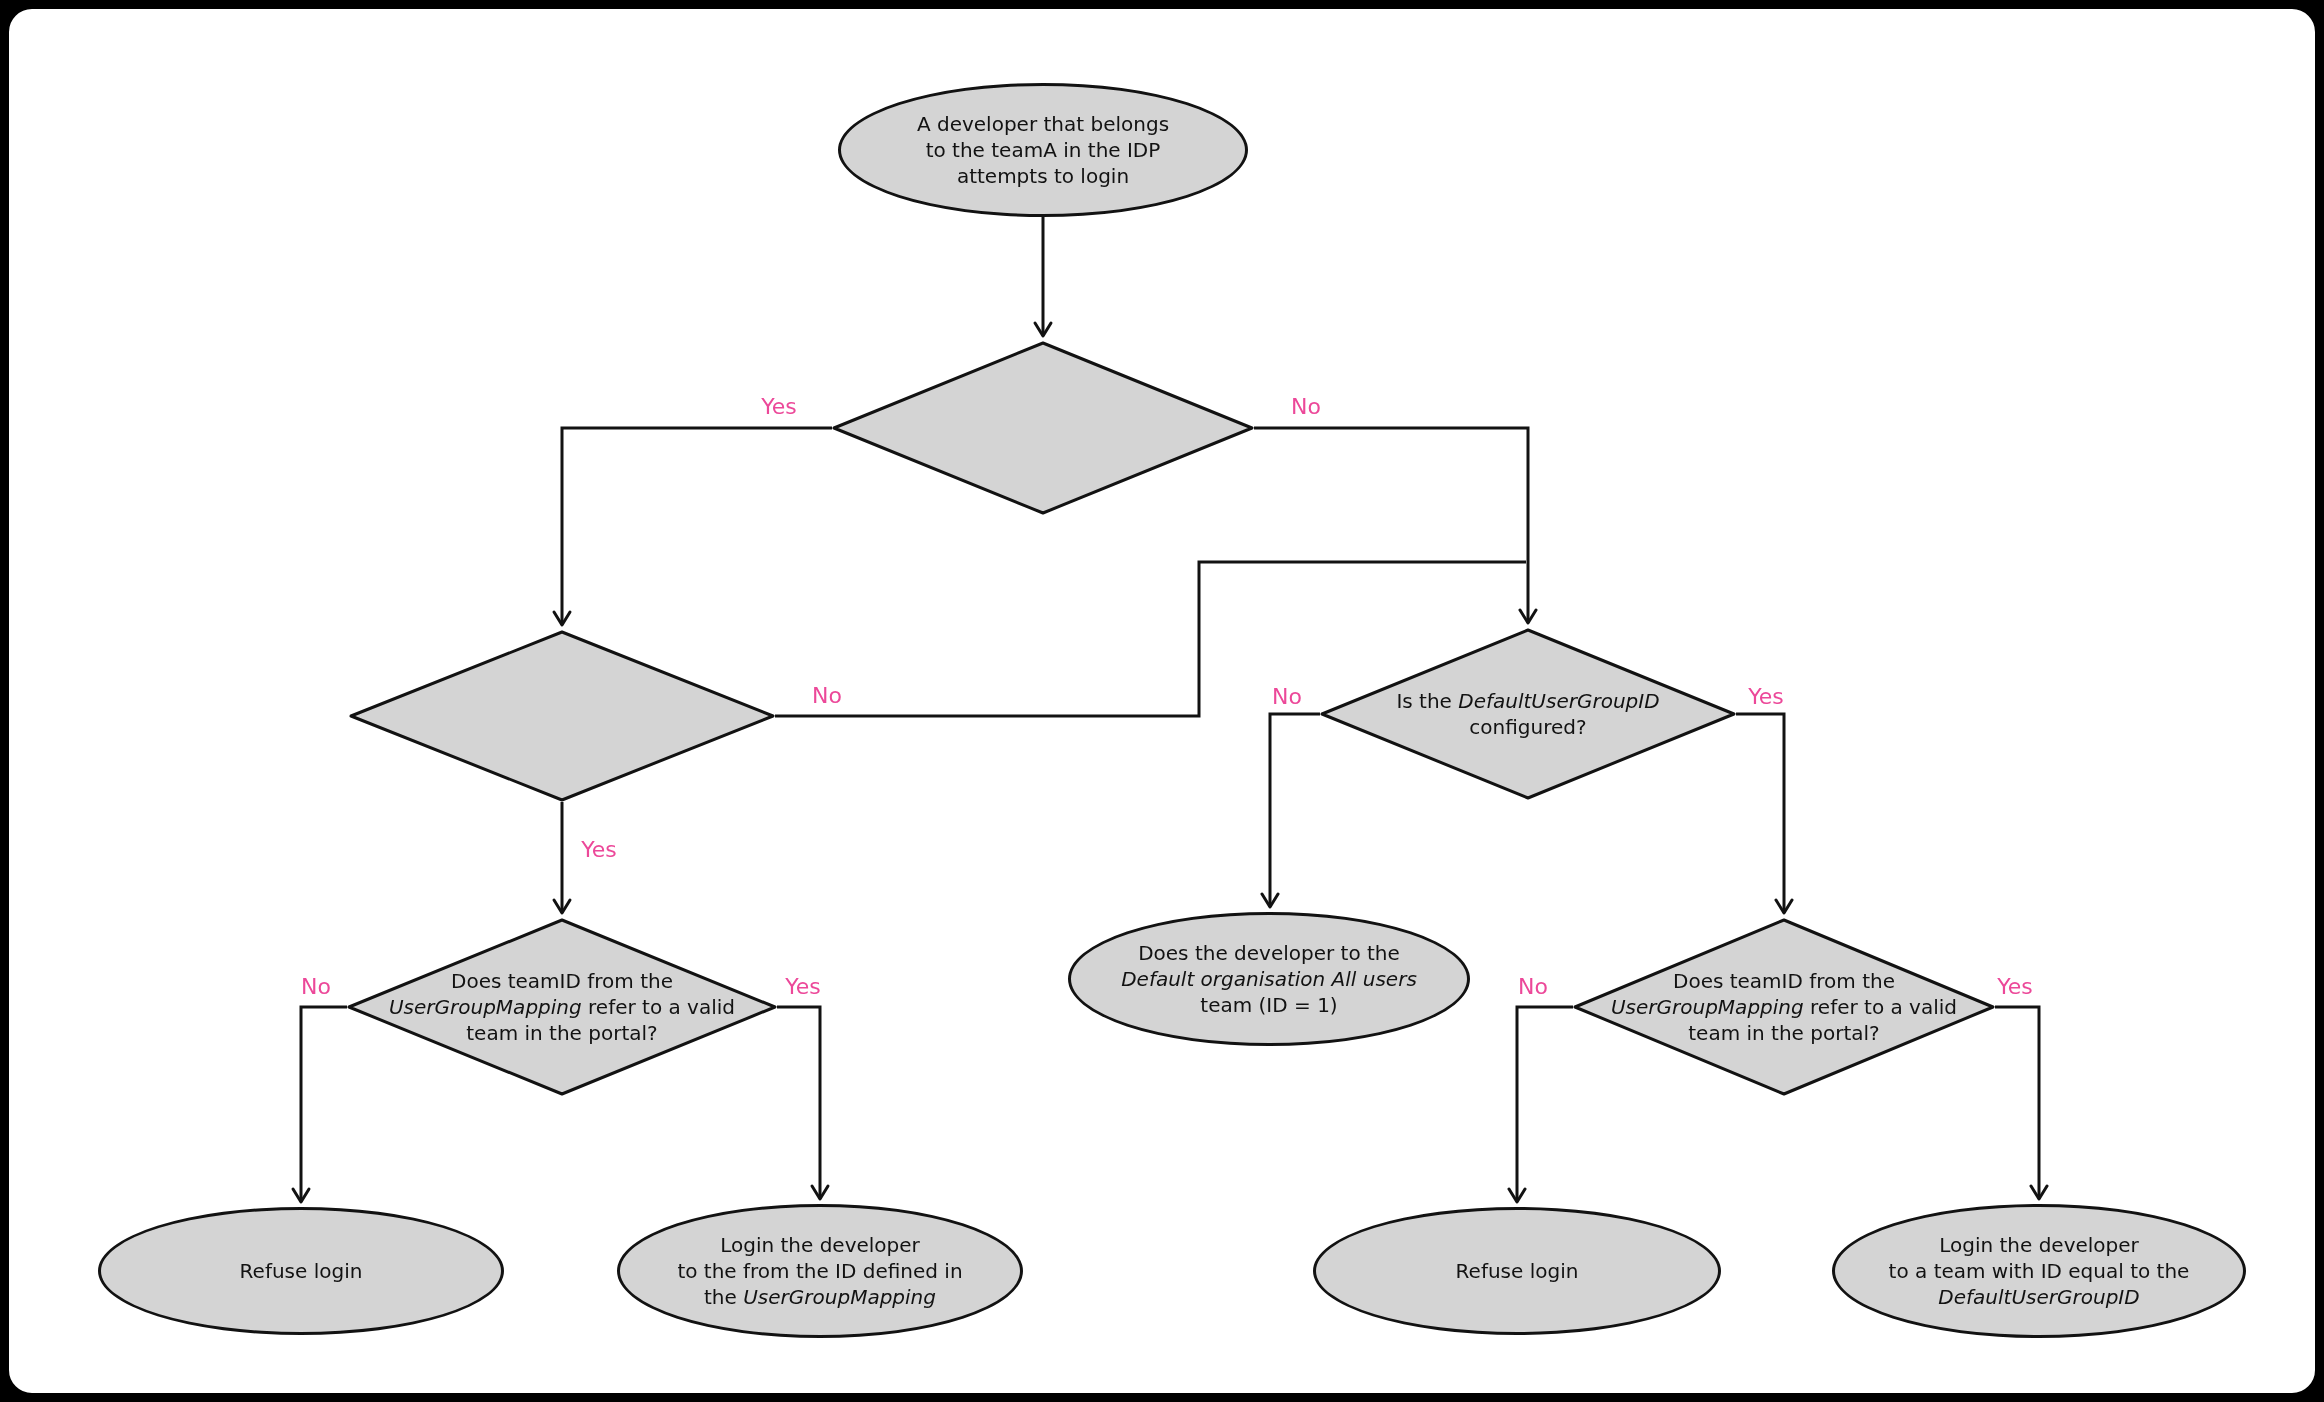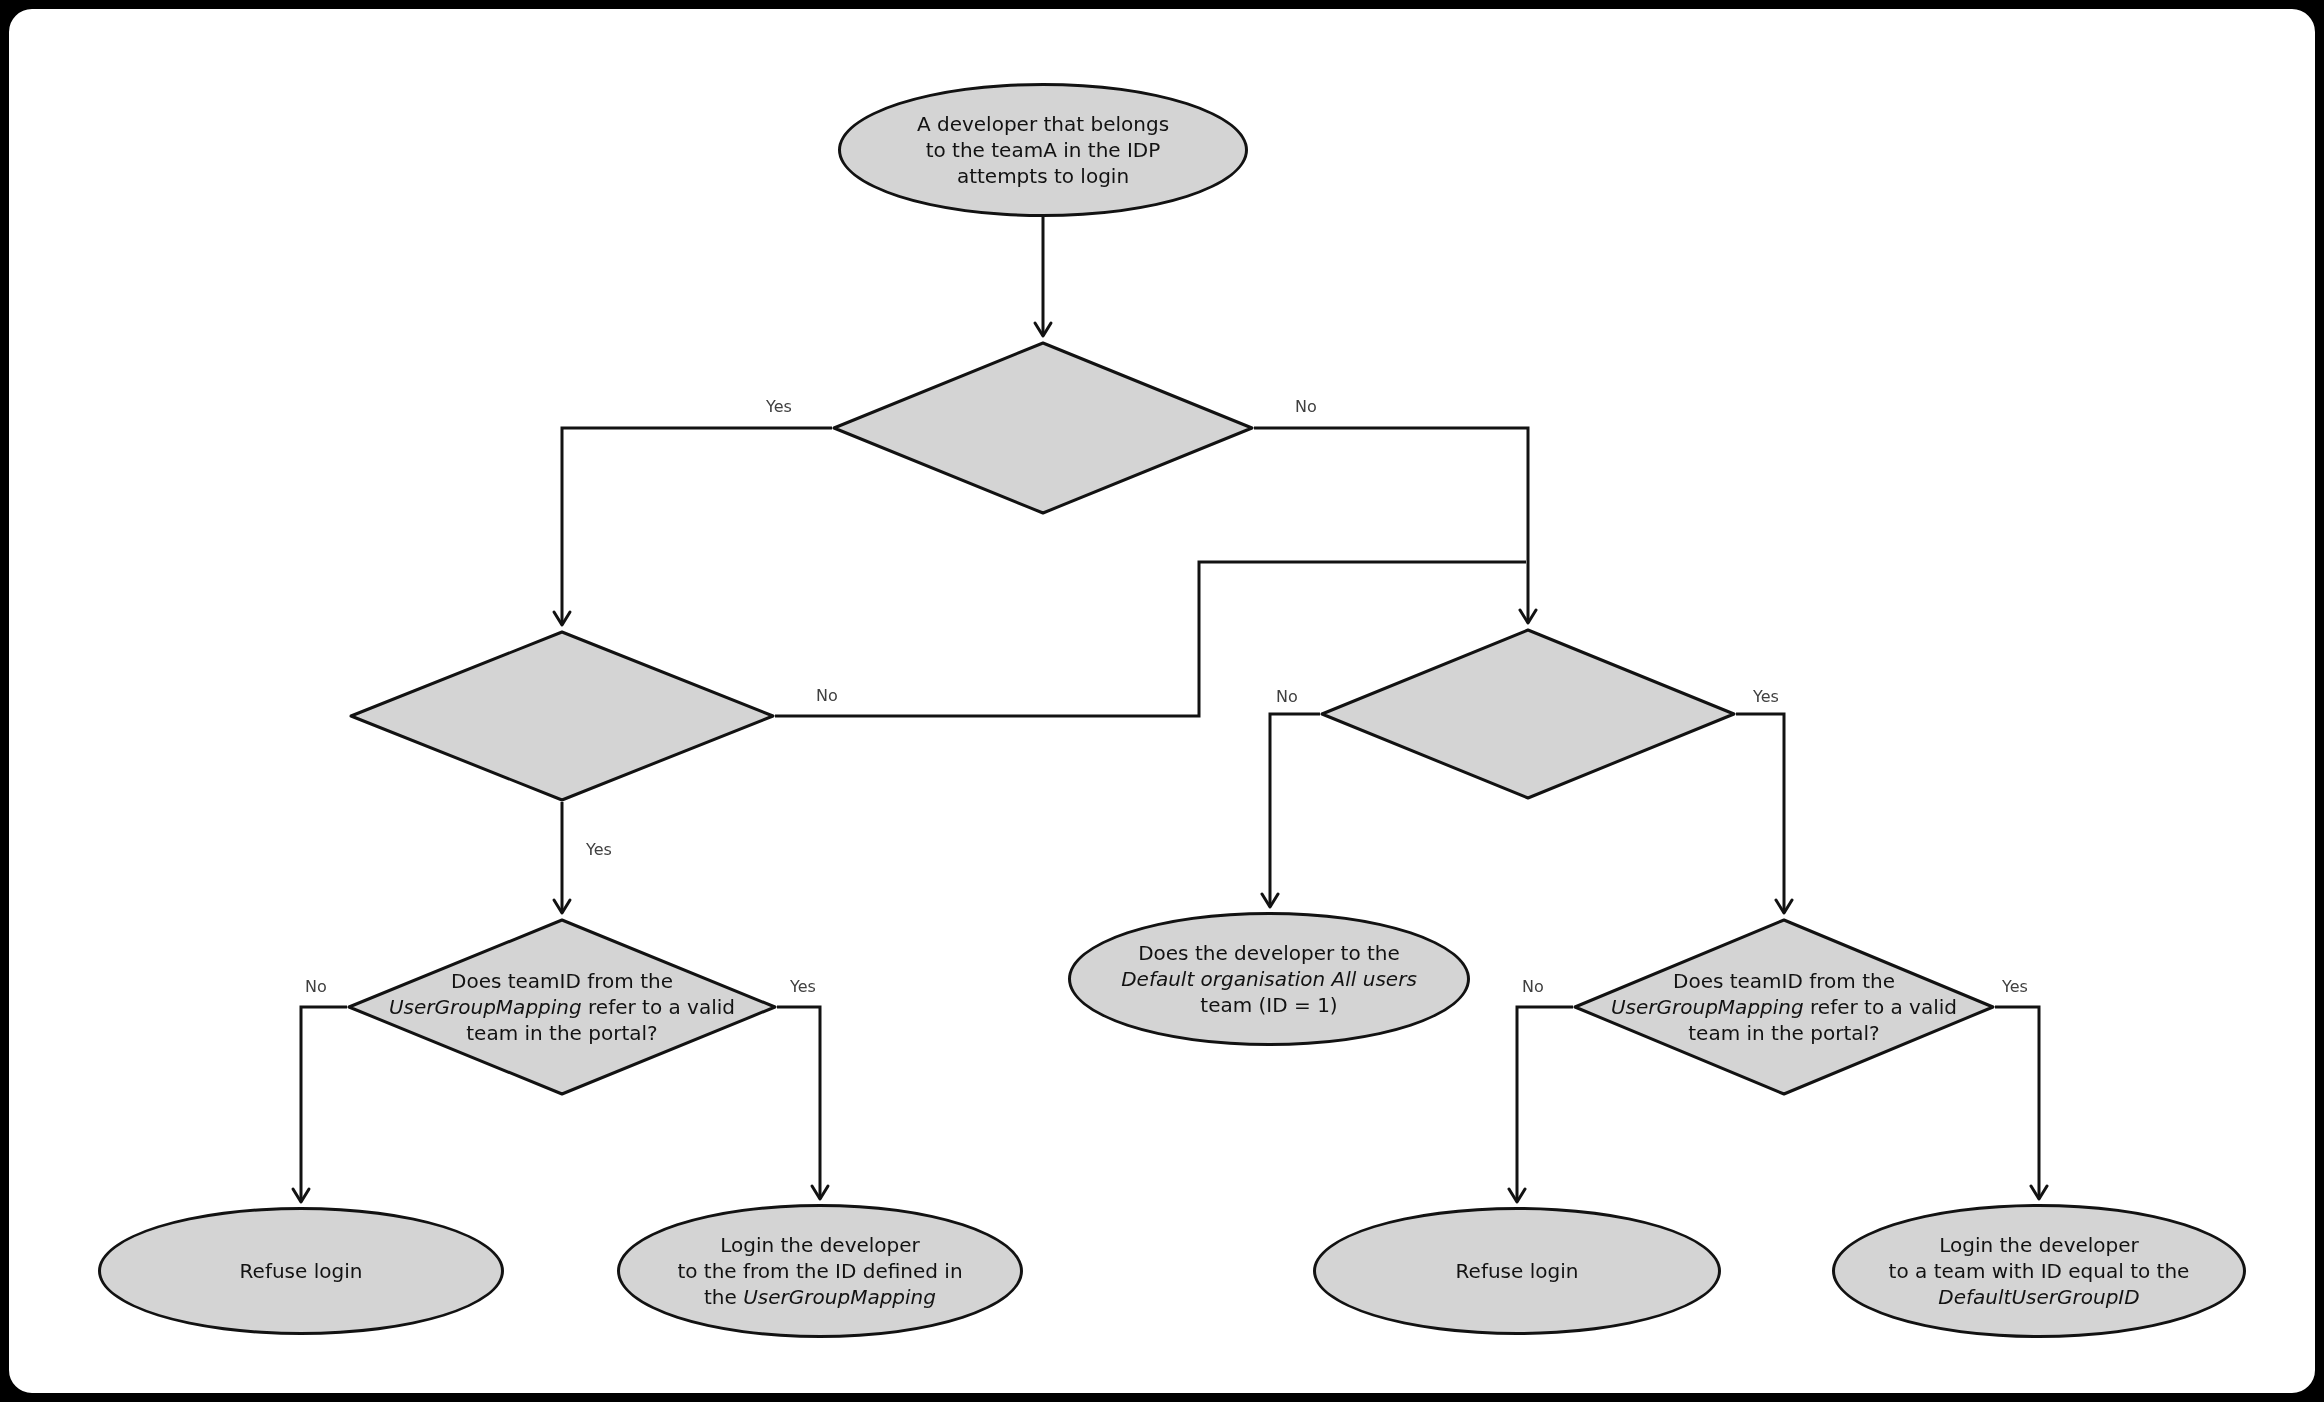--- a/index.html
+++ b/index.html
@@ -49,22 +49,22 @@
     position: relative; z-index: 2;
     text-align: center;
     font-size: 20px; line-height: 26px;
     color: #121212;
     white-space: nowrap;
   }
   .it { font-style: italic; }
   .edge-label {
     position: absolute;
     transform: translate(-50%, -50%);
-    font-size: 16px;
-    color: #404040;
+    font-size: 22px;
+    color: #ec4899;
     white-space: nowrap;
   }
 </style>
 </head>
 <body>
 
 <div class="card">
   <div class="stage">
     <svg id="edge-layer" xmlns="http://www.w3.org/2000/svg">
         <defs>
@@ -99,20 +99,24 @@
         </div>
         <div class="node diamond" style="left: 340px; top: 621px; width: 426px; height: 172px;">
           <svg class="shape-svg" width="426" height="172">
             <polygon points="213,2 424,86 213,170 2,86"></polygon>
           </svg>
         </div>
         <div class="node diamond" style="left: 1311px; top: 619px; width: 416px; height: 172px;">
           <svg class="shape-svg" width="416" height="172">
             <polygon points="208,2 414,86 208,170 2,86"></polygon>
           </svg>
+          <div class="node-text">
+            <div><span>Is the </span><span class="it">DefaultUserGroupID</span></div>
+            <div><span>configured?</span></div>
+          </div>
         </div>
         <div class="node diamond" style="left: 338px; top: 909px; width: 430px; height: 178px;">
           <svg class="shape-svg" width="430" height="178">
             <polygon points="215,2 428,89 215,176 2,89"></polygon>
           </svg>
           <div class="node-text">
             <div><span>Does teamID from the</span></div>
             <div><span class="it">UserGroupMapping</span><span> refer to a valid</span></div>
             <div><span>team in the portal?</span></div>
           </div>

